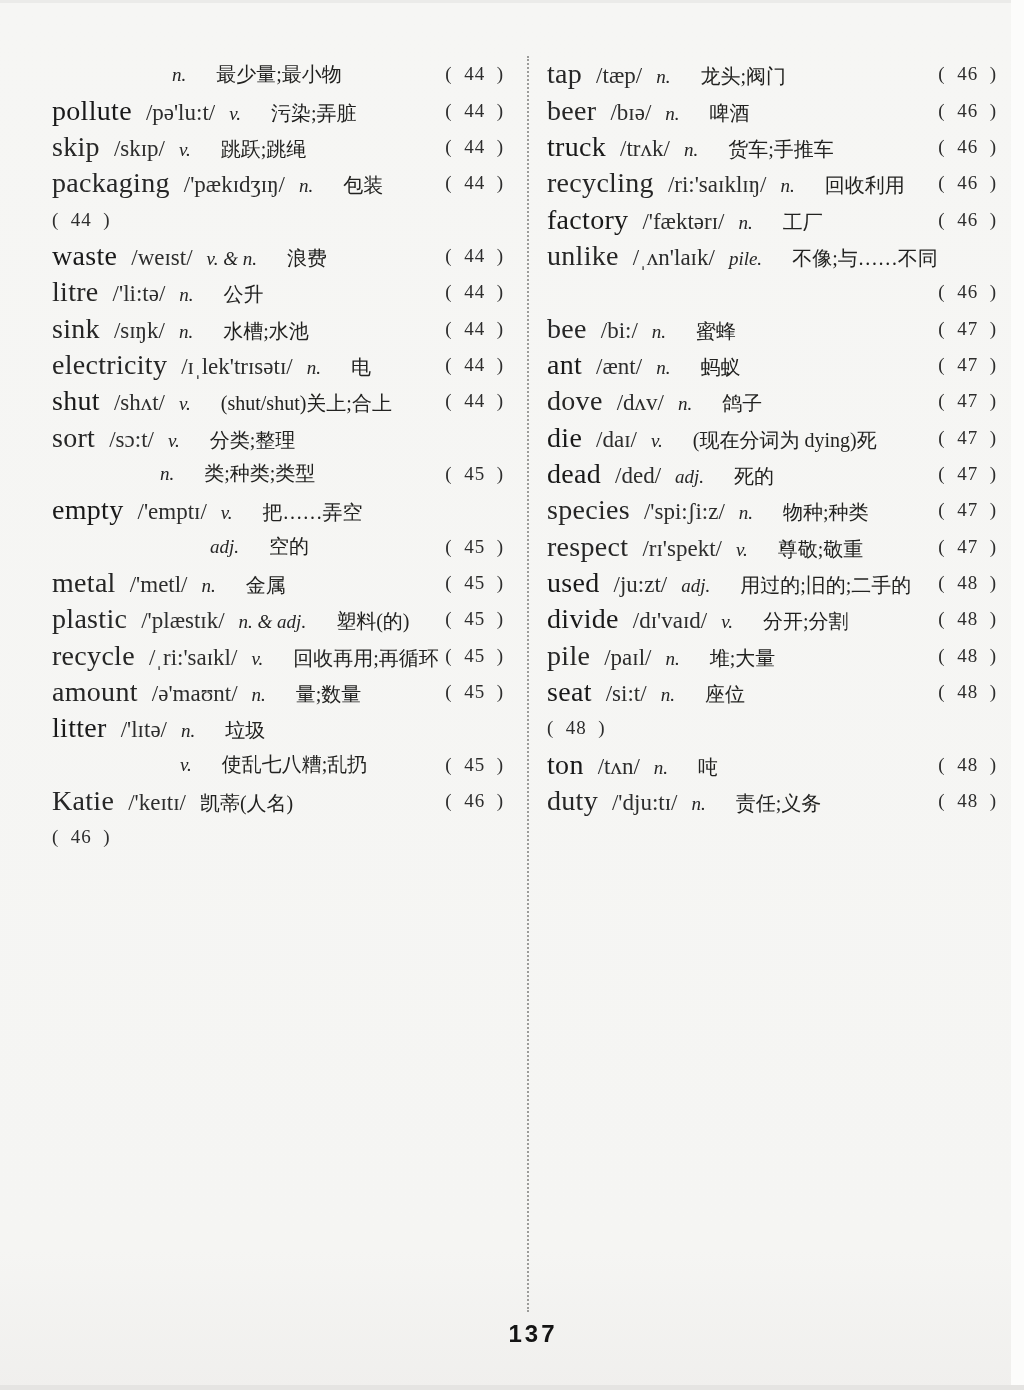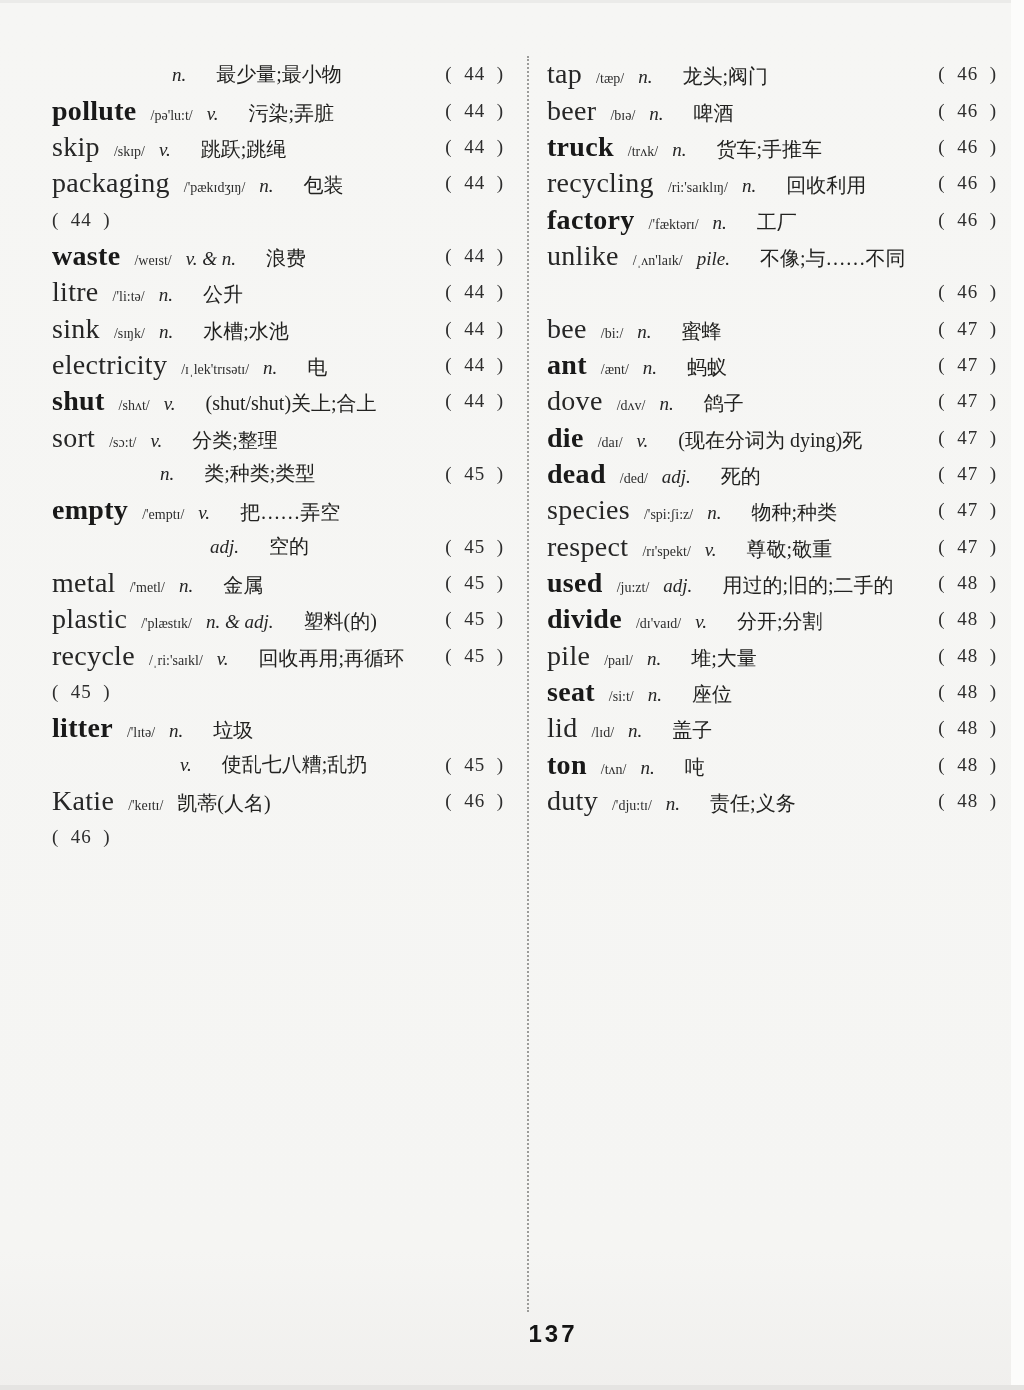--- a/index.html
+++ b/index.html
@@ -32,36 +32,36 @@
   .col-right { left: 547px; width: 450px; }
 
   .row {
     height: 36.35px;
     display: flex;
     align-items: center;
     white-space: nowrap;
   }
   .main { flex: 1 1 auto; overflow: hidden; }
   .word  { font-size: 28px; margin-right: 14px; letter-spacing: 0.3px; }
-  .word.bold { font-weight: bold; color: #191919; }
-  .phon  { font-size: 14px; margin-right: 14px; color: #2d2d2d; font-family: Liberation Serif, serif; }
+  .word.bold { font-weight: normal; color: #191919; }
+  .phon  { font-size: 23px; margin-right: 14px; color: #2d2d2d; font-family: Liberation Serif, serif; }
   .pos   { font-size: 19px; font-style: italic; margin-right: 30px; }
   .gloss { font-size: 20px; color: #222220; }
   .ref   {
     flex: 0 0 auto;
     font-size: 19px;
     color: #2d2d2d;
     white-space: pre;
     letter-spacing: 1px;
     text-align: center;
   }
 
   .page-number {
     position: absolute;
-    top: 1320px; left: 553px;
+    top: 1320px; left: 533px;
     transform: translateX(-50%);
     font-family: "Liberation Sans", sans-serif;
     font-weight: bold;
     font-size: 24px;
     letter-spacing: 3px;
     color: #141414;
   }
 </style>
 </head>
 <body>
@@ -133,20 +133,21 @@
       </div>
       <div class="row">
         <span class="main"><span class="word">plastic</span><span class="phon">/'plæstɪk/</span><span class="pos">n. &amp; adj.</span><span class="gloss">塑料(的)</span></span>
         <span class="ref">(  45  )</span>
       </div>
       <div class="row">
         <span class="main"><span class="word">recycle</span><span class="phon">/ˌri:'saɪkl/</span><span class="pos">v.</span><span class="gloss">回收再用;再循环</span></span>
         <span class="ref">(  45  )</span>
       </div>
       <div class="row">
+        <span class="main"><span class="word">amount</span><span class="phon">/ə'maʊnt/</span><span class="pos">n.</span><span class="gloss">量;数量</span></span>
         <span class="ref">(  45  )</span>
       </div>
       <div class="row">
         <span class="main"><span class="word bold">litter</span><span class="phon">/'lɪtə/</span><span class="pos">n.</span><span class="gloss">垃圾</span></span>
       </div>
       <div class="row">
         <span class="main" style="padding-left: 128px;"><span class="pos">v.</span><span class="gloss">使乱七八糟;乱扔</span></span>
         <span class="ref">(  45  )</span>
       </div>
       <div class="row">
@@ -223,21 +224,20 @@
       </div>
       <div class="row">
         <span class="main"><span class="word">pile</span><span class="phon">/paɪl/</span><span class="pos">n.</span><span class="gloss">堆;大量</span></span>
         <span class="ref">(  48  )</span>
       </div>
       <div class="row">
         <span class="main"><span class="word bold">seat</span><span class="phon">/si:t/</span><span class="pos">n.</span><span class="gloss">座位</span></span>
         <span class="ref">(  48  )</span>
       </div>
       <div class="row">
-        <span class="main"><span class="word">lid</span><span class="phon">/lɪd/</span><span class="pos">n.</span><span class="gloss">盖子</span></span>
         <span class="ref">(  48  )</span>
       </div>
       <div class="row">
         <span class="main"><span class="word bold">ton</span><span class="phon">/tʌn/</span><span class="pos">n.</span><span class="gloss">吨</span></span>
         <span class="ref">(  48  )</span>
       </div>
       <div class="row">
         <span class="main"><span class="word">duty</span><span class="phon">/'dju:tɪ/</span><span class="pos">n.</span><span class="gloss">责任;义务</span></span>
         <span class="ref">(  48  )</span>
       </div>

